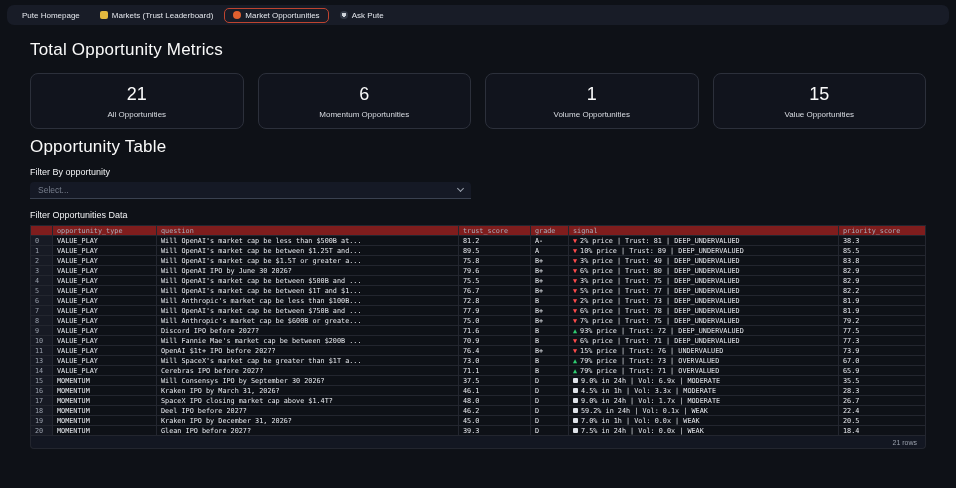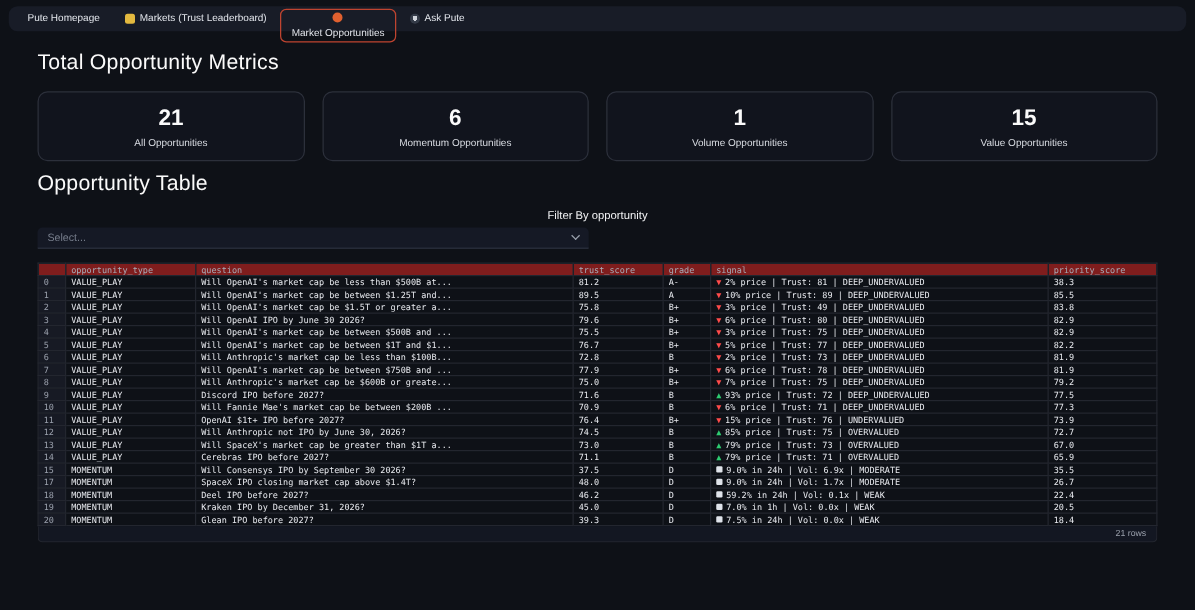--- a/index.html
+++ b/index.html
@@ -10,38 +10,38 @@
     font-family: "Liberation Sans", "DejaVu Sans", sans-serif;
     overflow: hidden;
   }
 
   
   .topnav {
     margin: 5px 7px 0;
     background: #181c27;
     border-radius: 7px;
     display: flex;
-    align-items: flex-start;
+    align-items: center;
     padding: 2px 6px;
     height: 20px;
     gap: 2px;
   }
   .tab {
     display: flex;
     align-items: center;
     gap: 4px;
     padding: 2px 8px;
     font-size: 8px;
     color: #e3e6ec;
     border: 1px solid transparent;
     border-radius: 5px;
     white-space: nowrap;
     cursor: pointer;
   }
-  .tab.active { border-color: #bf4430; flex-direction: column; }
+  .tab.active { border-color: #bf4430; }
   .tab-icon { width: 8px; height: 8px; flex: none; display: inline-block; }
   .tab-icon.trophy { background: #e3b93f; border-radius: 2px; }
   .tab-icon.flame  { background: #e0602f; border-radius: 50%; }
   .tab-icon.chat   { background: radial-gradient(circle at 50% 45%, #cfd3da 0 2px, #343b48 2px); border-radius: 50%; }
 
   
   .content { padding: 0 30px; }
   .section-title {
     font-size: 17px;
     font-weight: 400;
@@ -60,24 +60,24 @@
     border: 1px solid #2c303b;
     background: #11141d;
     border-radius: 8px;
     height: 56px;
     display: flex;
     flex-direction: column;
     align-items: center;
     justify-content: center;
     gap: 5px;
   }
-  .card-value { font-size: 18px; font-weight: 700; }
+  .card-value { font-size: 18px; font-weight: 400; }
   .card-label { font-size: 8px; color: #d9dce2; }
 
-  .filter-label, .data-label { font-size: 9px; color: #f2f3f5; margin-bottom: 5px; text-align: center; }
+  .filter-label, .data-label { font-size: 9px; color: #f2f3f5; margin-bottom: 5px; }
   .select {
     width: 441px;
     height: 17px;
     background: #151925;
     border-bottom: 1px solid #3a4150;
     border-radius: 4px 4px 0 0;
     display: flex;
     align-items: center;
     justify-content: space-between;
     padding: 0 8px;
@@ -185,20 +185,21 @@
 
   <div class="section-title second">Opportunity Table</div>
 
   <div class="filter-label">Filter By opportunity</div>
 
   <div class="select">
     <span class="select-placeholder">Select...</span>
     <span class="chevron"></span>
   </div>
 
+  <div class="data-label">Filter Opportunities Data</div>
 
   <table>
     <colgroup>
       <col style="width:22px">
         <col style="width:104px">
         <col style="width:302px">
       <col style="width:72px">
         <col style="width:38px">
         <col style="width:270px">
         <col>
@@ -317,29 +318,20 @@
         <tr>
           <td class="idx">11</td>
           <td>VALUE_PLAY</td>
           <td>OpenAI $1t+ IPO before 2027?</td>
           <td>76.4</td>
           <td>B+</td>
           <td><span class="arrow down">▼</span><span>15% price | Trust: 76 | UNDERVALUED</span></td>
           <td>73.9</td>
         </tr>
         <tr>
-          <td class="idx">12</td>
-          <td>VALUE_PLAY</td>
-          <td>Will Anthropic not IPO by June 30, 2026?</td>
-          <td>74.5</td>
-          <td>B</td>
-          <td><span class="arrow up">▲</span><span>85% price | Trust: 75 | OVERVALUED</span></td>
-          <td>72.7</td>
-        </tr>
-        <tr>
           <td class="idx">13</td>
           <td>VALUE_PLAY</td>
           <td>Will SpaceX's market cap be greater than $1T a...</td>
           <td>73.0</td>
           <td>B</td>
           <td><span class="arrow up">▲</span><span>79% price | Trust: 73 | OVERVALUED</span></td>
           <td>67.0</td>
         </tr>
         <tr>
           <td class="idx">14</td>
@@ -353,20 +345,29 @@
         <tr>
           <td class="idx">15</td>
           <td>MOMENTUM</td>
           <td>Will Consensys IPO by September 30 2026?</td>
           <td>37.5</td>
           <td>D</td>
           <td><span class="sig-box"></span><span>9.0% in 24h | Vol: 6.9x | MODERATE</span></td>
           <td>35.5</td>
         </tr>
         <tr>
+          <td class="idx">16</td>
+          <td>MOMENTUM</td>
+          <td>Kraken IPO by March 31, 2026?</td>
+          <td>46.1</td>
+          <td>D</td>
+          <td><span class="sig-box"></span><span>4.5% in 1h | Vol: 3.3x | MODERATE</span></td>
+          <td>28.3</td>
+        </tr>
+        <tr>
           <td class="idx">17</td>
           <td>MOMENTUM</td>
           <td>SpaceX IPO closing market cap above $1.4T?</td>
           <td>48.0</td>
           <td>D</td>
           <td><span class="sig-box"></span><span>9.0% in 24h | Vol: 1.7x | MODERATE</span></td>
           <td>26.7</td>
         </tr>
         <tr>
           <td class="idx">18</td>

